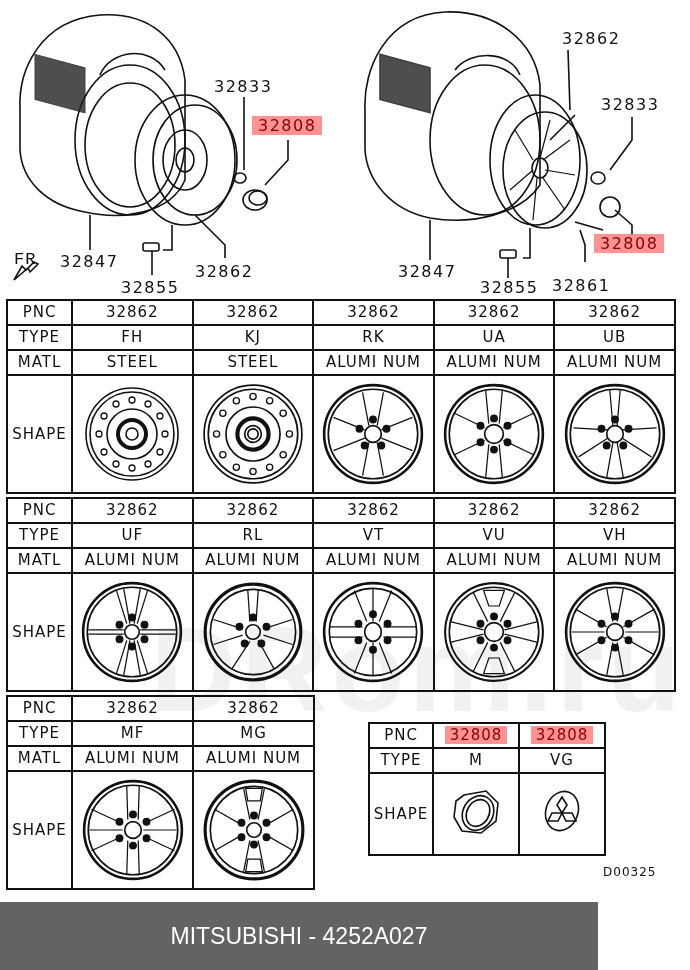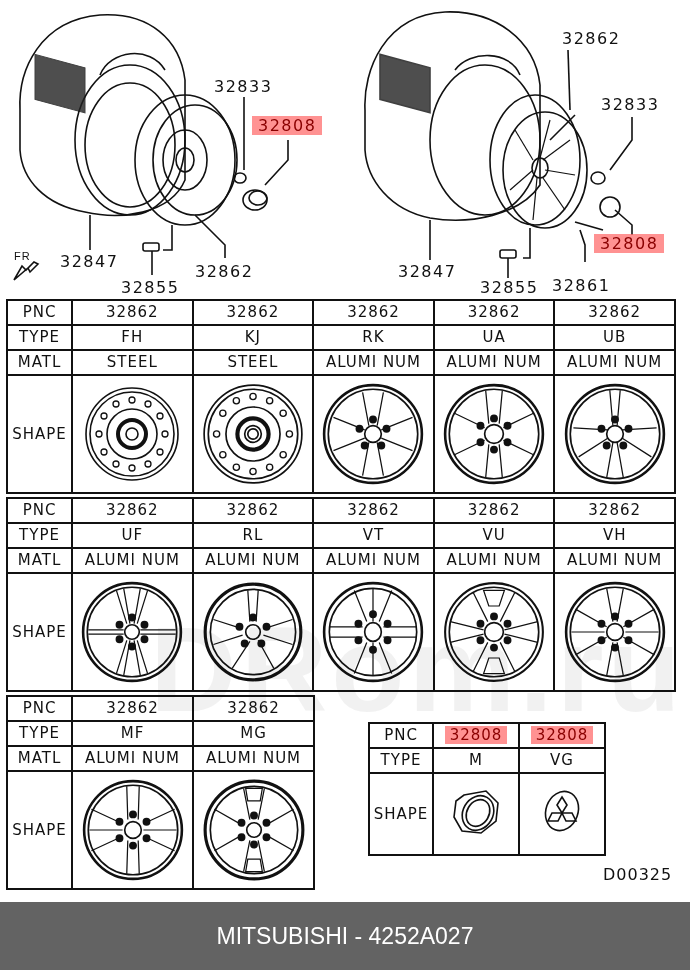--- a/index.html
+++ b/index.html
@@ -9,24 +9,24 @@
   .callout.hl{background:rgba(255,110,110,0.75);color:#8a0000;padding:0 6px;}
   .wm{position:absolute;color:#e6e6e6;font-family:"Liberation Sans",sans-serif;font-weight:bold;font-size:120px;letter-spacing:4px;left:150px;top:600px;opacity:0.55;pointer-events:none;}
   table.grid{position:absolute;border-collapse:collapse;left:6px;width:670px;table-layout:fixed;}
   table.grid td{border:2px solid #111;text-align:center;font-family:"DejaVu Sans",sans-serif;font-size:15px;letter-spacing:1px;padding:0;height:23px;line-height:23px;}
   table.grid td.lab{width:63px;font-size:15px;}
   table.grid td.shape{height:116px;}
   .cap td{border:2px solid #111;text-align:center;font-family:"DejaVu Sans",sans-serif;font-size:15px;letter-spacing:1px;height:23px;line-height:23px;padding:0;}
   .cap{position:absolute;border-collapse:collapse;left:368px;top:722px;width:238px;table-layout:fixed;}
   .cap td.hl span{background:rgba(255,110,110,0.75);color:#8a0000;padding:0 5px;}
   .wheel{display:block;margin:0 auto;}
-  .footer{position:absolute;left:0;top:902px;width:690px;height:68px;background:#636363;color:#fff;display:flex;align-items:center;justify-content:center;font-family:"Liberation Sans",sans-serif;font-size:23px;}
+  .footer{position:absolute;left:0;top:902px;width:598px;height:68px;background:#636363;color:#fff;display:flex;align-items:center;justify-content:center;font-family:"Liberation Sans",sans-serif;font-size:23px;}
   .footer span{margin:0 18px;}
-  .fr{position:absolute;left:14px;top:250px;font-family:Liberation Sans, sans-serif;font-size:11px;letter-spacing:1px;}
-  .code{position:absolute;left:603px;top:865px;font-family:"DejaVu Sans",sans-serif;font-size:16px;letter-spacing:1px;}
+  .fr{position:absolute;left:14px;top:250px;font-family:Liberation Mono, monospace;font-size:17px;letter-spacing:1px;}
+  .code{position:absolute;left:603px;top:865px;font-family:"DejaVu Sans",sans-serif;font-size:12px;letter-spacing:1px;}
 </style>
 </head>
 <body>
 
 <svg class="abs" style="left:0;top:0" width="345" height="295" viewBox="0 0 345 295">
   <g fill="none" stroke="#111" stroke-width="1.6">
 
     <path d="M20,110 C18,70 40,20 100,15 C150,12 180,40 185,80 L185,180 C170,215 120,220 85,212 C45,205 22,180 20,150 Z"></path>
     <ellipse cx="130" cy="140" rx="55" ry="75"></ellipse>
     <ellipse cx="130" cy="145" rx="45" ry="62"></ellipse>

